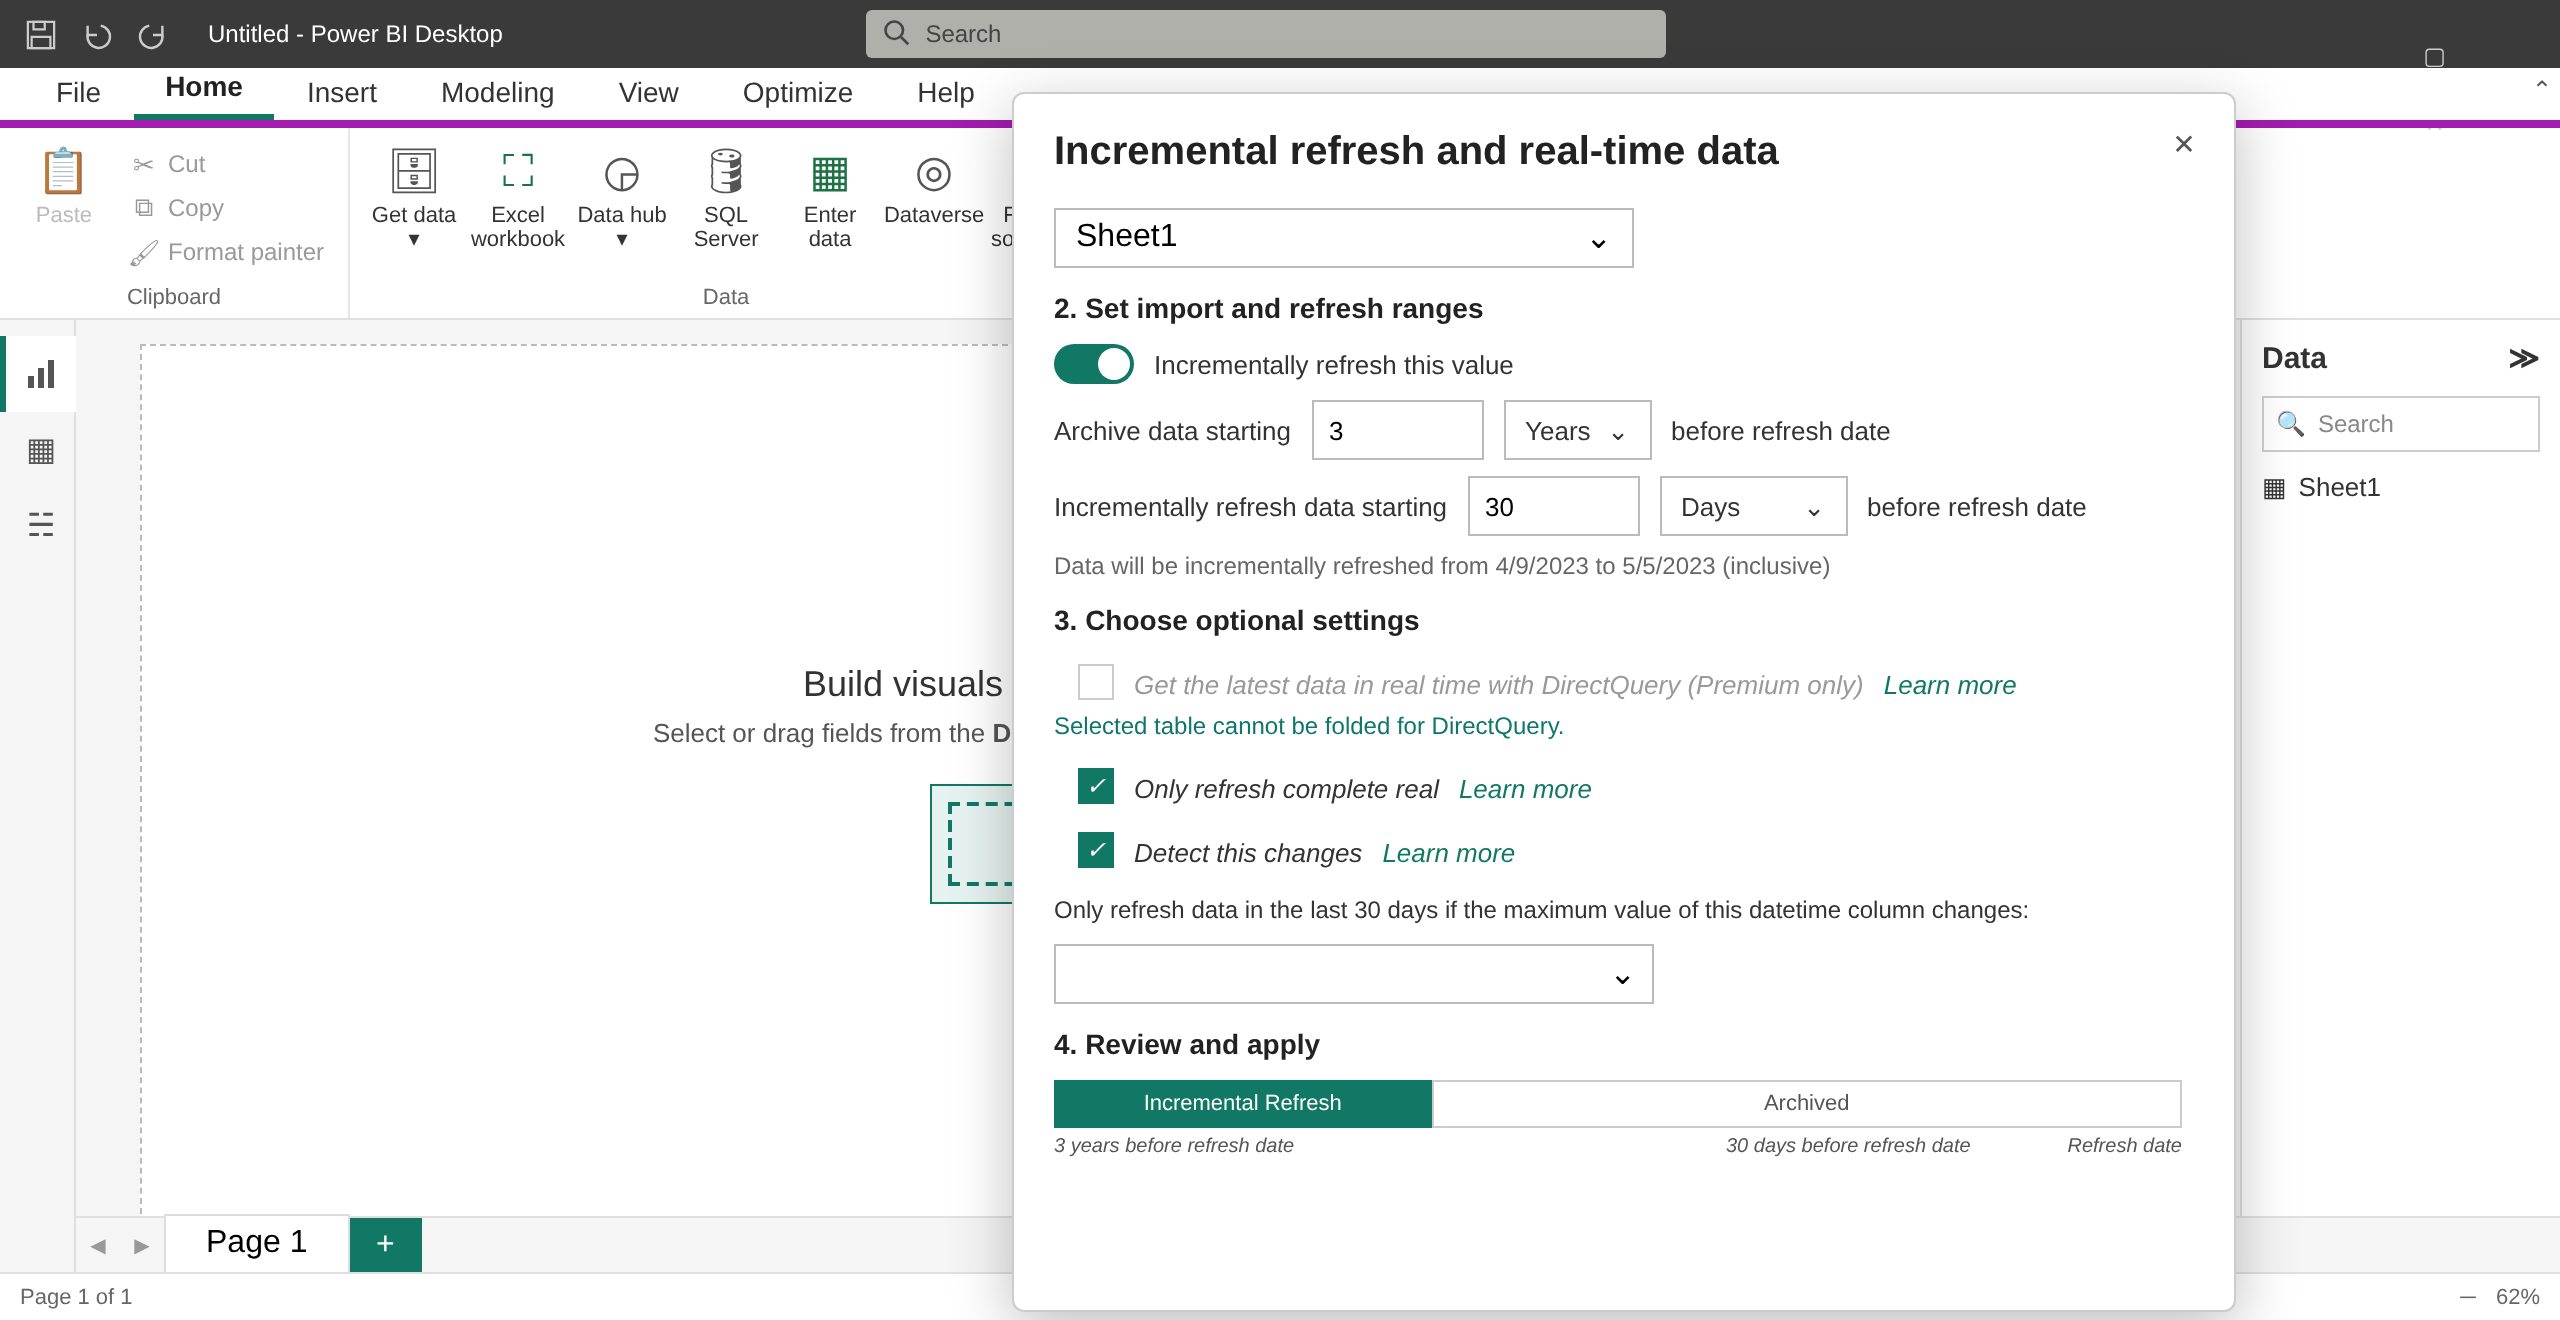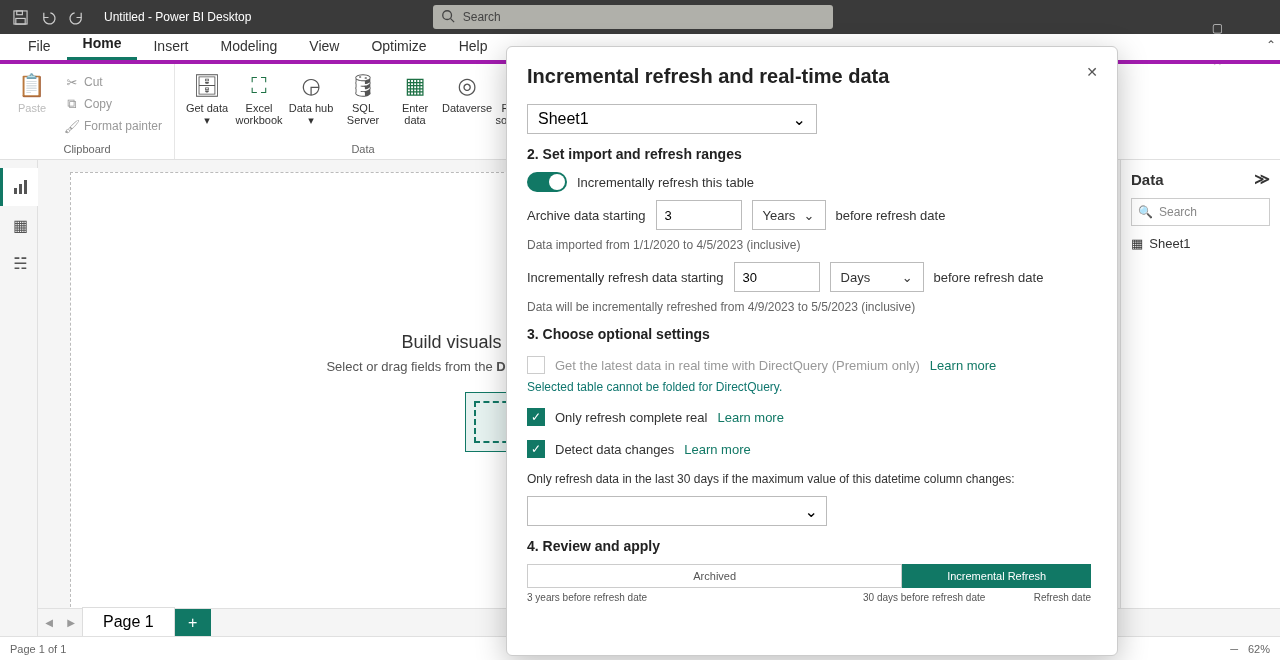--- a/index.html
+++ b/index.html
@@ -70,34 +70,34 @@
 .dialog h2 { font-size:20px; font-weight:600; color:#222; margin-bottom:16px;}
 .dialog .body { flex:1; overflow-y:auto; padding-right:6px;}
 .dialog .sect-title { font-size:14px; font-weight:600; color:#222; margin:12px 0 10px;}
 .dialog select, .dialog input[type=text]{ height:30px; border:1px solid #bbb; padding:0 8px; font-size:13px; background:#fff;}
 .dialog .table-select { width:290px; display:flex; align-items:center; justify-content:space-between; border:1px solid #bbb; height:30px; padding:0 10px; cursor:pointer;}
 .toggle { width:40px; height:20px; background:#117865; border-radius:10px; position:relative; cursor:pointer; display:inline-block; vertical-align:middle;}
 .toggle::after { content:""; position:absolute; right:2px; top:2px; width:16px; height:16px; background:#fff; border-radius:50%;}
 .inline-row { display:flex; align-items:center; gap:10px; font-size:13px; color:#333; margin:8px 0; flex-wrap:wrap;}
 .inline-row .num { width:86px; }
 .hint { font-size:12px; color:#666; margin: 2px 0 10px;}
-.chk-row { display:flex; align-items:center; gap:10px; font-size:13px; color:#333; margin:14px 0;}
+.chk-row { display:flex; align-items:flex-end; gap:10px; font-size:13px; color:#333; margin:14px 12px;font-style:italic;}
 .chk { width:18px; height:18px; border:1px solid #999; display:flex;align-items:center;justify-content:center; color:#fff; font-size:12px; cursor:pointer;}
 .chk.checked { background:#117865; border-color:#117865;}
 .chk.disabled { border-color:#ccc; }
 .chk-row.disabled { color:#999;}
 .learn { color:#117865; cursor:pointer; font-size:13px;}
 .disabled-note { font-size:12px; color:#0f766e; margin-top:-8px; margin-bottom:8px;}
 .col-select { width:300px; height:30px; border:1px solid #bbb; display:flex; align-items:center; justify-content:flex-end; padding:0 8px; cursor:pointer; margin-top:6px;}
 .timeline { margin-top:10px;}
 .timeline .bars { display:flex; height:24px;}
 .timeline .bar { flex:1; display:flex; align-items:center; justify-content:center; font-size:11px; border:1px solid #ccc;}
 .timeline .bar.archived { background:#fff; color:#555; flex:2;}
 .timeline .bar.incr { background:#117865; color:#fff; border-color:#117865;}
-.timeline .labels { display:flex; font-size:10px; color:#555; margin-top:4px;}
+.timeline .labels { display:flex; font-size:10px; color:#555; margin-top:4px;font-style:italic;}
 .timeline .labels > div { text-align:left; line-height:1.2;}
 .timeline .labels .l1 { flex:2;}
 .timeline .labels .l2 { flex:1;}
 .timeline .labels .l3 { width:60px; text-align:right;}
 
 
 .dialog .body::-webkit-scrollbar { width:8px; }
 .dialog .body::-webkit-scrollbar-thumb { background:#bbb; border-radius:4px;}
 
 </style>
@@ -274,33 +274,32 @@
   <h2>Incremental refresh and real-time data</h2>
   <div class="body">
     <div class="table-select">
       <span>Sheet1</span>
       <span>⌄</span>
     </div>
 
     <div class="sect-title">2. Set import and refresh ranges</div>
     <div class="inline-row">
       <span class="toggle"></span>
-      <span>Incrementally refresh this table</span>
+      <span>Incrementally refresh this value</span>
     </div>
 
     <div class="inline-row">
       <span>Archive data starting</span>
       <input type="text" class="num" value="3" style="">
       <div class="table-select" style="width:74px">
           <span>Years</span>
           <span>⌄</span>
         </div>
       <span>before refresh date</span>
     </div>
-    <div class="hint">Data imported from 1/1/2020 to 4/5/2023 (inclusive)</div>
 
     <div class="inline-row">
       <span>Incrementally refresh data starting</span>
       <input type="text" class="num" value="30" style="">
       <div class="table-select" style="width:94px">
           <span>Days</span>
           <span>⌄</span>
         </div>
       <span>before refresh date</span>
     </div>
@@ -316,34 +315,34 @@
     <div class="disabled-note">Selected table cannot be folded for DirectQuery.</div>
 
     <div class="chk-row">
       <span class="chk checked">✓</span>
       <span>Only refresh complete real</span>
       <span class="learn">Learn more</span>
     </div>
 
     <div class="chk-row">
       <span class="chk checked">✓</span>
-      <span>Detect data changes</span>
+      <span>Detect this changes</span>
       <span class="learn">Learn more</span>
     </div>
 
     <div class="hint" style="color:#333">Only refresh data in the last 30 days if the maximum value of this datetime column changes:</div>
     <div class="col-select">
         <span>⌄</span>
       </div>
 
     <div class="sect-title">4. Review and apply</div>
     <div class="timeline">
       <div class="bars">
+        <div class="bar incr">Incremental Refresh</div>
         <div class="bar archived">Archived</div>
-        <div class="bar incr">Incremental Refresh</div>
       </div>
       <div class="labels">
         <div class="l1">3 years before refresh date</div>
         <div class="l2">30 days before refresh date</div>
         <div class="l3">Refresh date</div>
       </div>
     </div>
   </div>
 </div>
 

